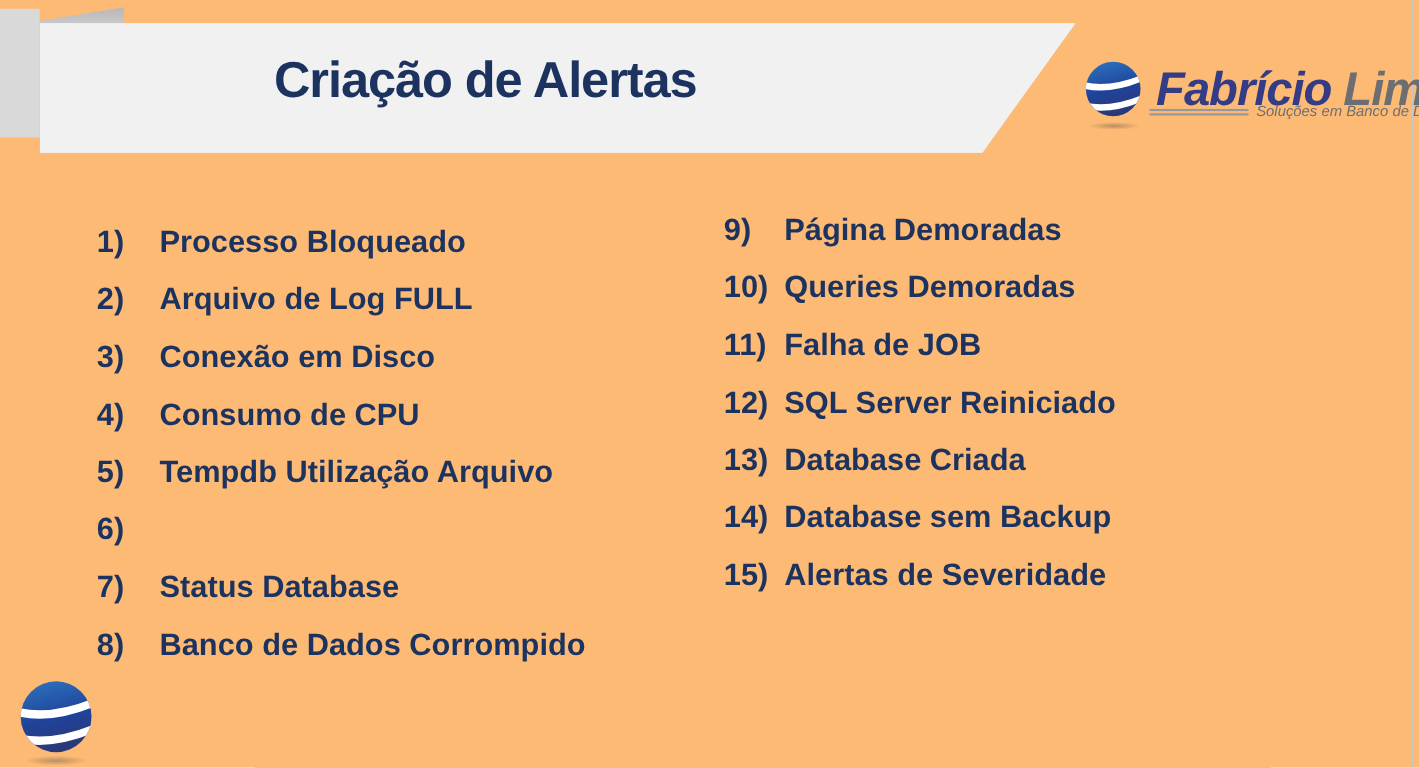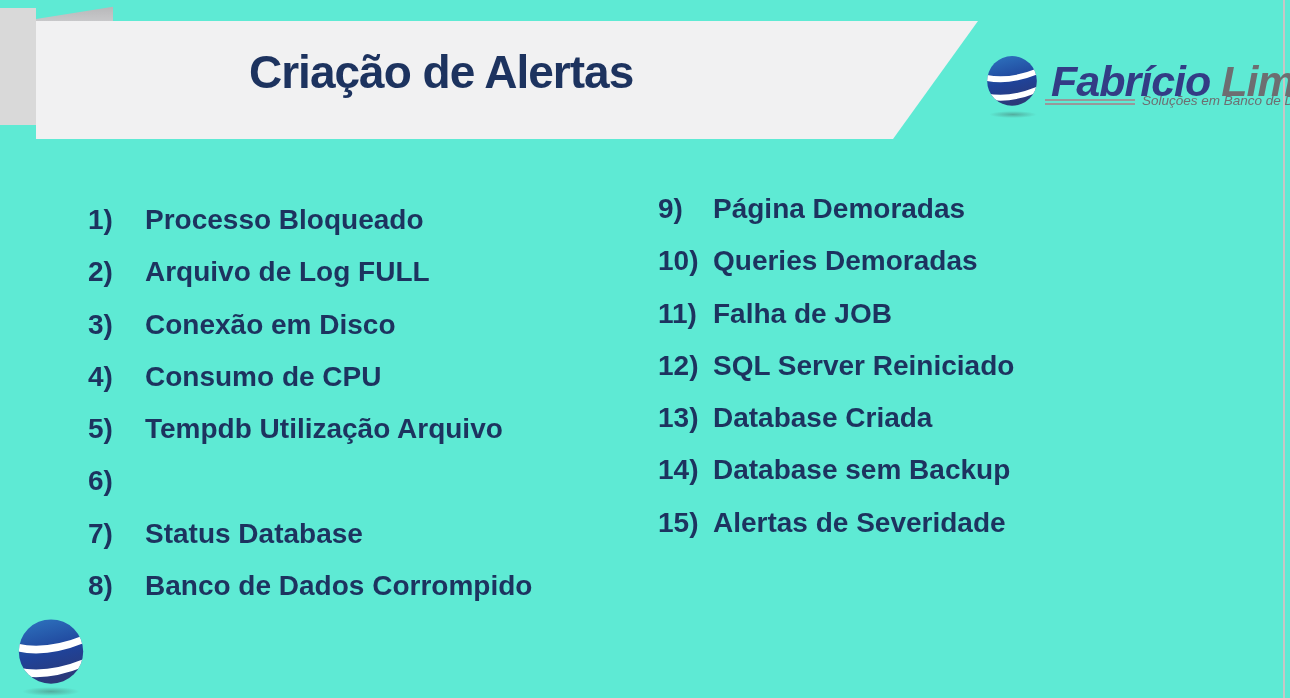--- a/index.html
+++ b/index.html
@@ -1,17 +1,17 @@
 <!DOCTYPE html>
 <html><head>
 <meta charset="utf-8">
 <style>
   html,body{margin:0;padding:0;background:#ffffff;}
   .slide{
-    position:relative;width:1290px;height:698px;background:#5eead4;overflow:hidden;
+    position:relative;width:1290px;height:698px;background:#fdba74;overflow:hidden;
     font-family:"Liberation Sans",sans-serif;
   }
   
   .left-tab{position:absolute;left:0;top:8px;width:36px;height:117px;background:#d9d9d9;}
   
   .fold{
     position:absolute;left:36px;top:6px;width:77px;height:16px;
     background:linear-gradient(180deg,#b7b7b9 0%,#c9c9cb 100%);
     clip-path:polygon(0 82%,100% 4%,100% 100%,0 100%);
   }

